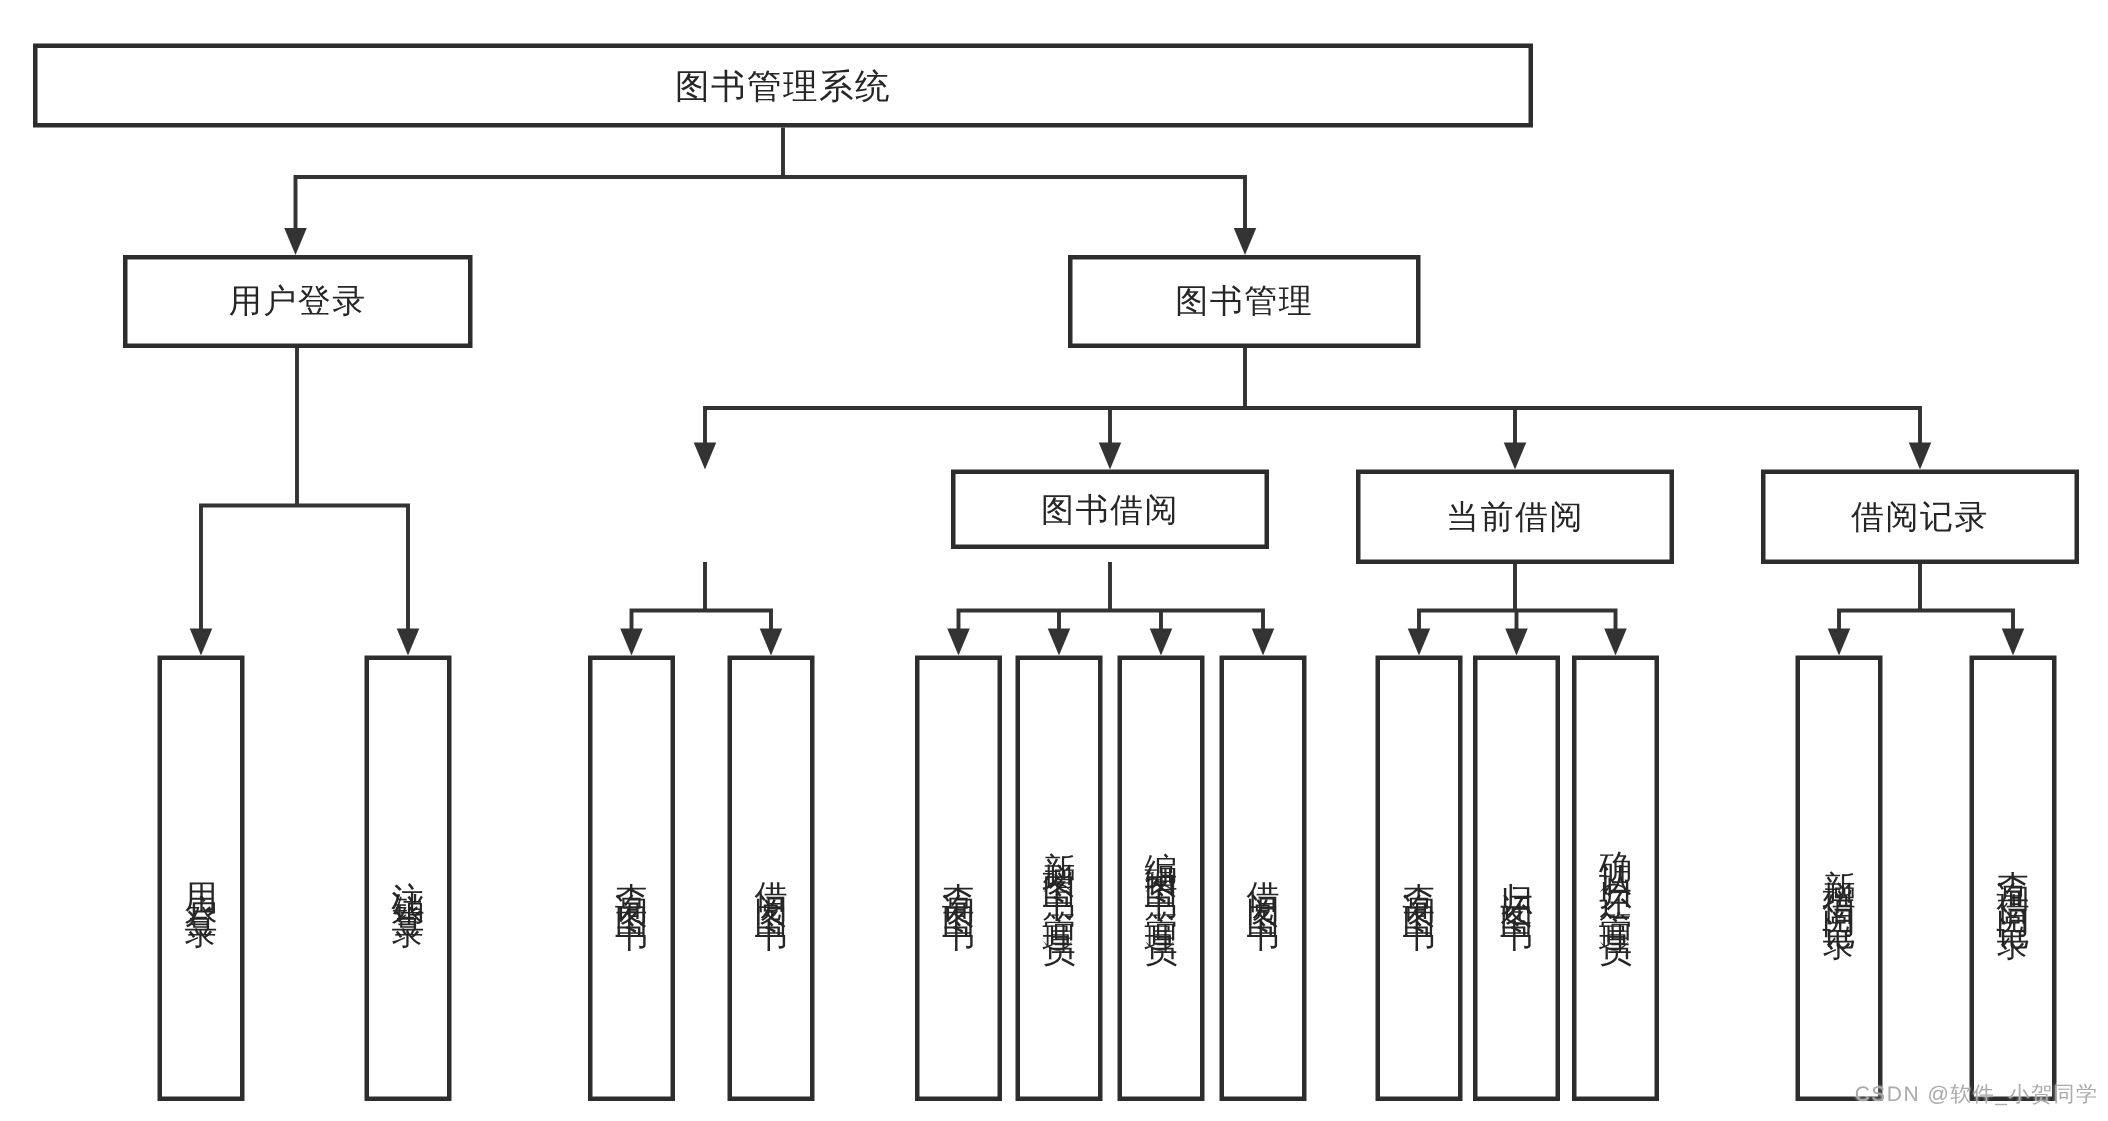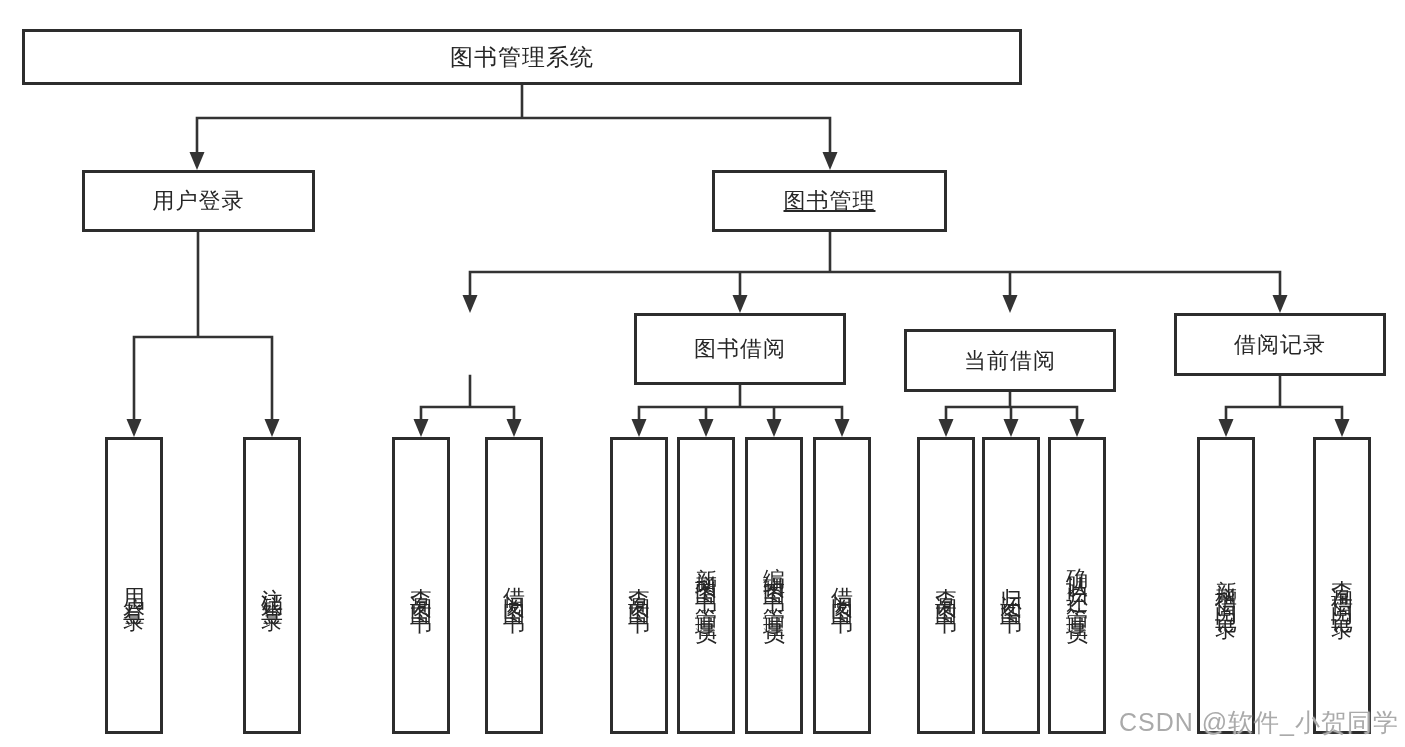--- a/index.html
+++ b/index.html
@@ -47,38 +47,38 @@
     text-orientation: mixed;
     font-size: 22px;
     line-height: 1;
     letter-spacing: 8px;
     white-space: nowrap;
     color: var(--text);
   }
   
   .n-root  { left: 22px;  top: 29px;  width: 1000px; height: 56px; }
   .n-l2a   { left: 82px;  top: 170px; width: 233px;  height: 62px; }
-  .n-l2b   { left: 712px; top: 170px; width: 235px;  height: 62px; text-decoration: underline; }
+  .n-l2b   { left: 712px; top: 170px; width: 235px;  height: 62px; }
   .n-l3a   { left: 364px; top: 313px; width: 212px;  height: 63px; }
-  .n-l3b   { left: 634px; top: 313px; width: 212px;  height: 72px; }
-  .n-l3c   { left: 904px; top: 313px; width: 212px;  height: 63px; margin-top: 16px; }
+  .n-l3b   { left: 634px; top: 313px; width: 212px;  height: 53px; }
+  .n-l3c   { left: 904px; top: 313px; width: 212px;  height: 63px; }
   .n-l3d   { left: 1174px;top: 313px; width: 212px;  height: 63px; }
   .leaf    { top: 437px; width: 58px; height: 297px; }
   .n-f01 { left: 105px; }  .n-f02 { left: 243px; }
   .n-f03 { left: 392px; }  .n-f04 { left: 485px; }
   .n-f05 { left: 610px; }  .n-f06 { left: 677px; }
   .n-f07 { left: 745px; }  .n-f08 { left: 813px; }
   .n-f09 { left: 917px; }  .n-f10 { left: 982px; }
   .n-f11 { left: 1048px; } .n-f12 { left: 1197px; }
   .n-f13 { left: 1313px; }
   .watermark {
     position: absolute;
     right: 6px;
     bottom: 8px;
-    font-size: 25px;
+    font-size: 14px;
     color: var(--watermark);
     letter-spacing: 1px;
     white-space: nowrap;
     z-index: 10;
     text-shadow: 0 0 2px #ffffff;
   }
 </style>
 </head>
 <body>
 

